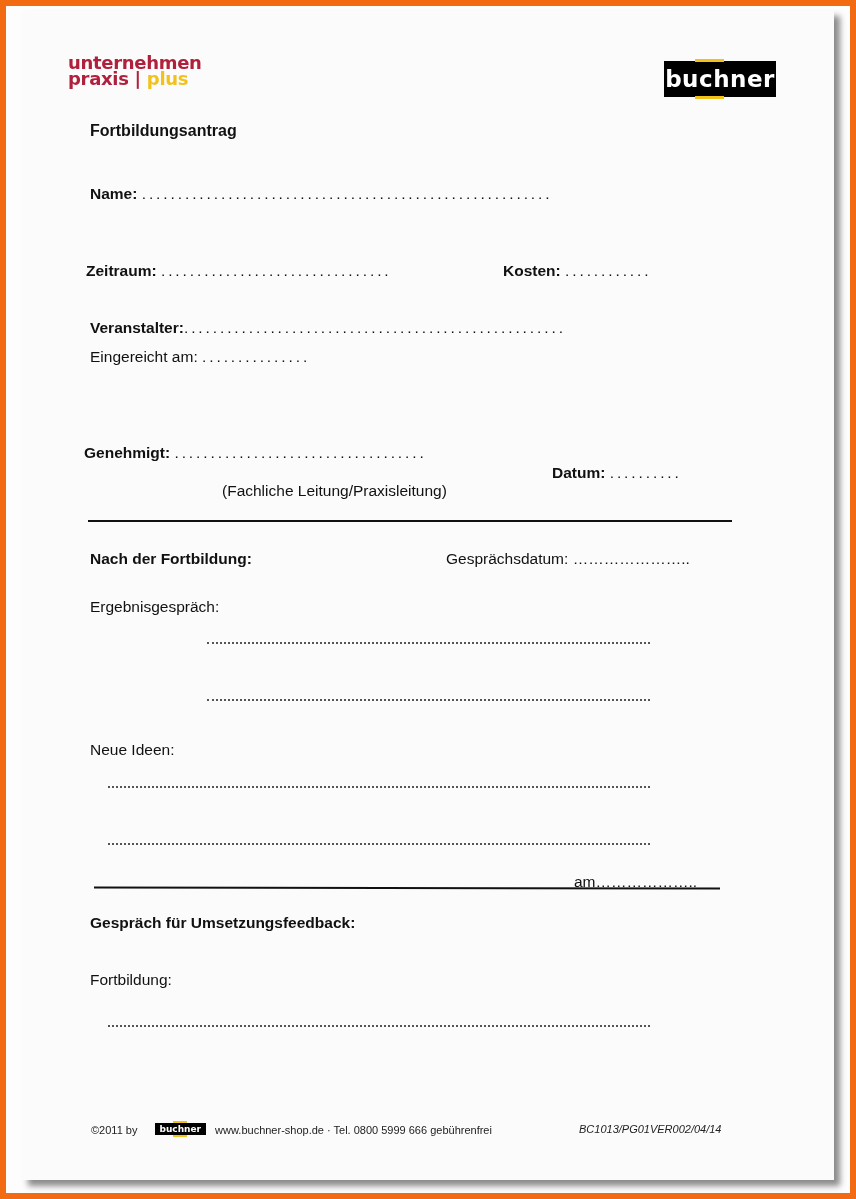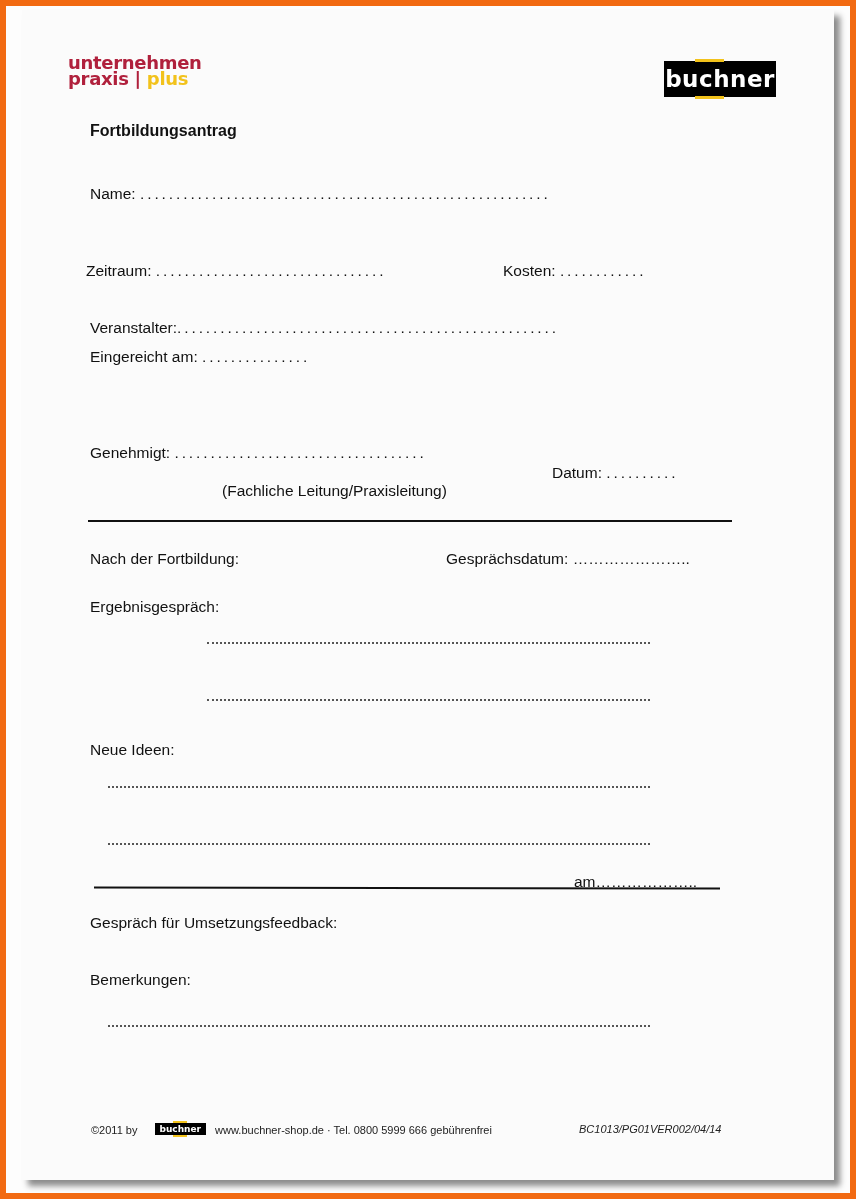--- a/index.html
+++ b/index.html
@@ -27,21 +27,21 @@
     color:#fff; font-family:"DejaVu Sans", sans-serif; font-weight:bold; font-size:23px;
     display:flex; align-items:center; justify-content:center; letter-spacing:0.5px;
   }
   .logo-right .bar-top, .logo-right .bar-bottom {
     position:absolute; left:31px; width:29px; height:3px; background:#f2c21b;
   }
   .logo-right .bar-top { top:-2px; }
   .logo-right .bar-bottom { bottom:-2px; }
   .title { left:68px; top:112px; font-size:16px; font-weight:bold; }
   .field { font-size:15.5px; }
-  .field b { font-weight:normal; }
+  .field b { font-weight:bold; }
   .dots { letter-spacing:2.9px; }
   .rule { position:absolute; height:2px; background:#111; }
   .dotline { position:absolute; height:0; border-top:2px dotted #555; }
   .footer { font-size:11px; color:#222; }
   .mini-logo {
     display:inline-block; background:#000; color:#fff; font-size:9px; font-weight:bold;
     padding:1px 5px; position:relative; font-family:"DejaVu Sans", sans-serif; vertical-align:2px;
   }
   .mini-logo::before, .mini-logo::after {
     content:""; position:absolute; left:50%; width:14px; margin-left:-7px; height:2px; background:#f2c21b;
@@ -85,21 +85,21 @@
 
   <div class="abs field" style="left:68px; top:291px;margin-top:18px;">
     <b>Veranstalter:</b><span class="dots">.....................................................</span>
   </div>
 
   <div class="abs field" style="left:68px; top:338px;">
     <span>Eingereicht am:</span>
     <span class="dots">...............</span>
   </div>
 
-  <div class="abs field" style="left:68px; top:434px;">
+  <div class="abs field" style="left:62px; top:434px;">
     <b>Genehmigt:</b>
     <span class="dots">...................................</span>
   </div>
   <div class="abs field" style="left:530px; top:454px;text-align:right;">
     <b>Datum:</b>
     <span class="dots">..........</span>
   </div>
   <div class="abs field" style="left:200px; top:472px;">(Fachliche Leitung/Praxisleitung)</div>
 
   <div class="rule" style="left:66px; top:510px; width:644px;"></div>
@@ -117,21 +117,21 @@
   <div class="dotline" style="left:86px; top:776px; width:542px;"></div>
   <div class="dotline" style="left:86px; top:833px; width:542px;"></div>
 
   <div class="rule" style="left:72px; top:877px; width:626px; transform:rotate(0.08deg);"></div>
 
   <div class="abs field" style="left:68px; top:904px;">
     <b>Gespräch für Umsetzungsfeedback:</b>
   </div>
   <div class="abs field" style="left:552px; top:863px;">am………………..</div>
 
-  <div class="abs field" style="left:68px; top:961px;">Bemerkungen:</div>
+  <div class="abs field" style="left:68px; top:961px;">Fortbildung:</div>
   <div class="dotline" style="left:86px; top:1015px; width:542px;"></div>
 
   <div class="abs footer" style="left:69px; top:1113px;">
     <span>©2011 by</span>
     <span class="mini-logo" style="margin:0 6px 0 14px;">buchner</span>
     <span>www.buchner-shop.de · Tel. 0800 5999 666 gebührenfrei</span>
   </div>
   <div class="abs footer" style="left:557px; top:1113px;font-style:italic;">BC1013/PG01VER002/04/14</div>
 </div>
 

